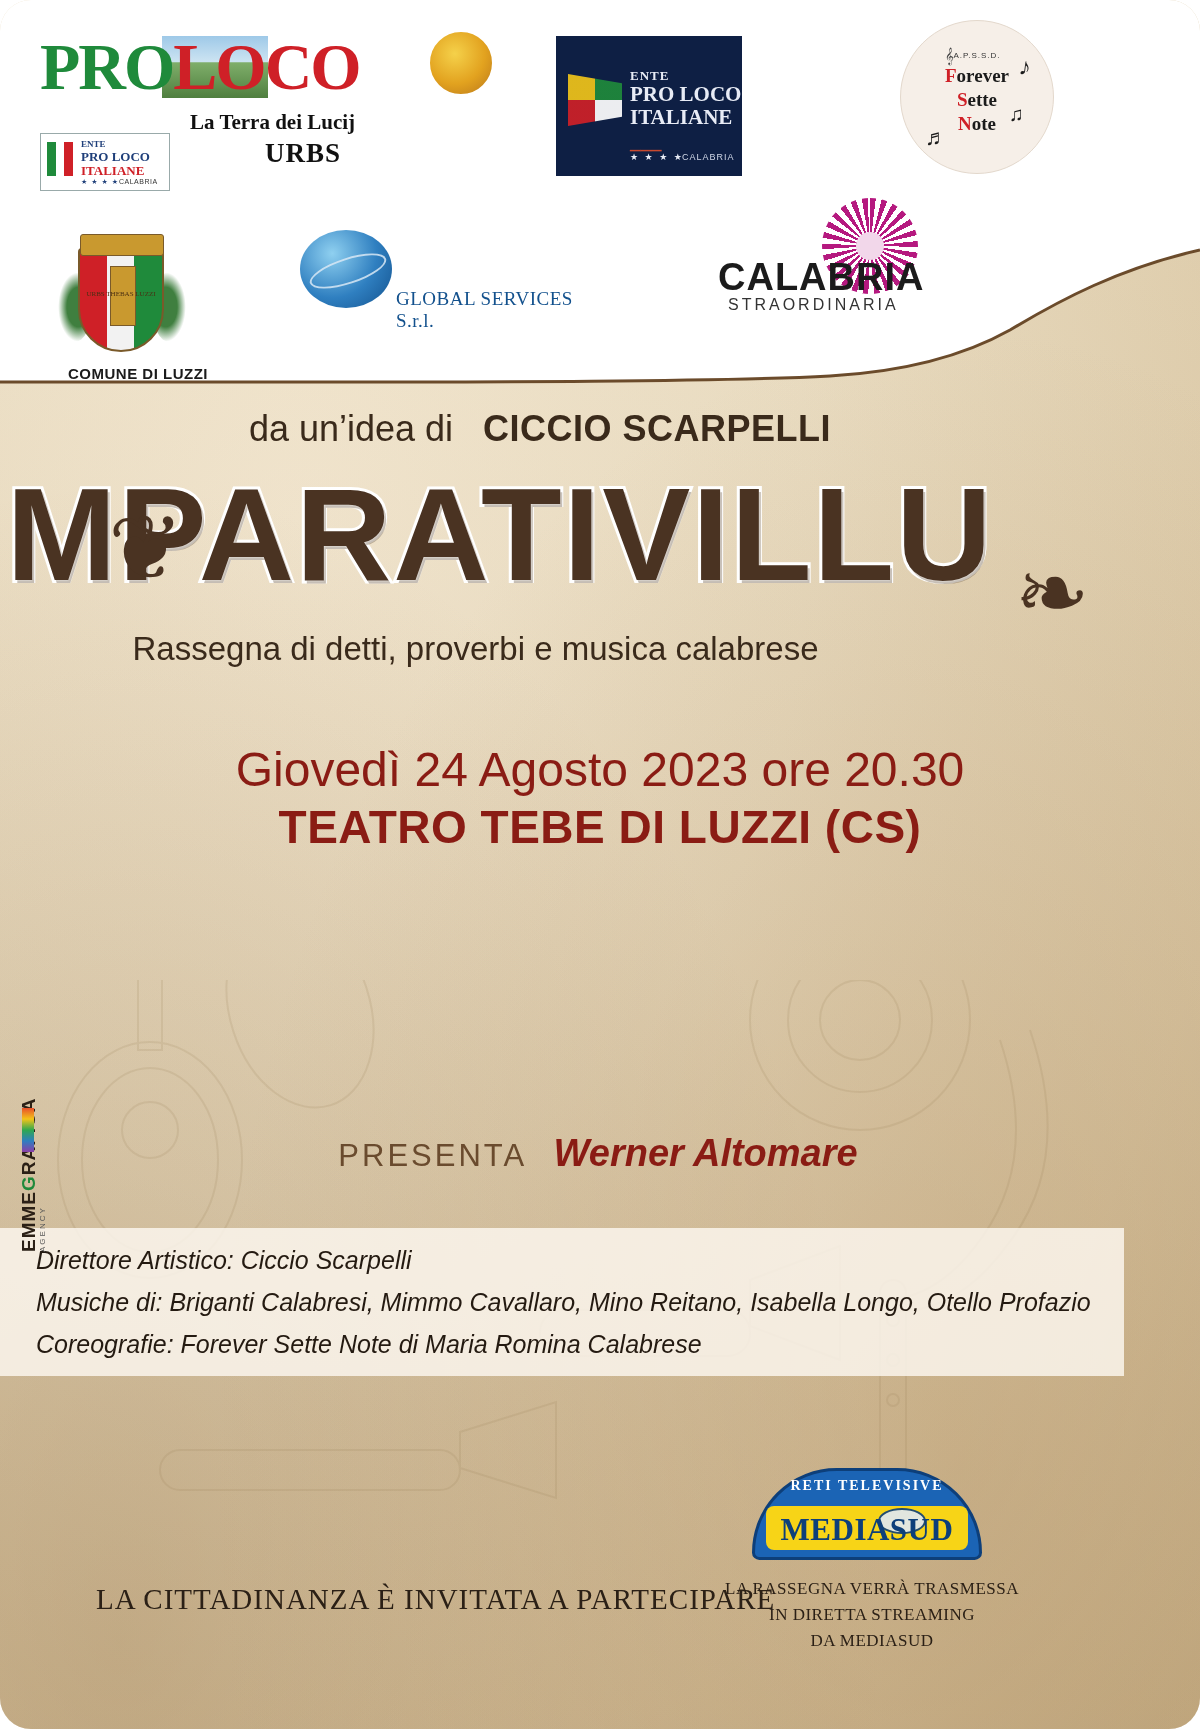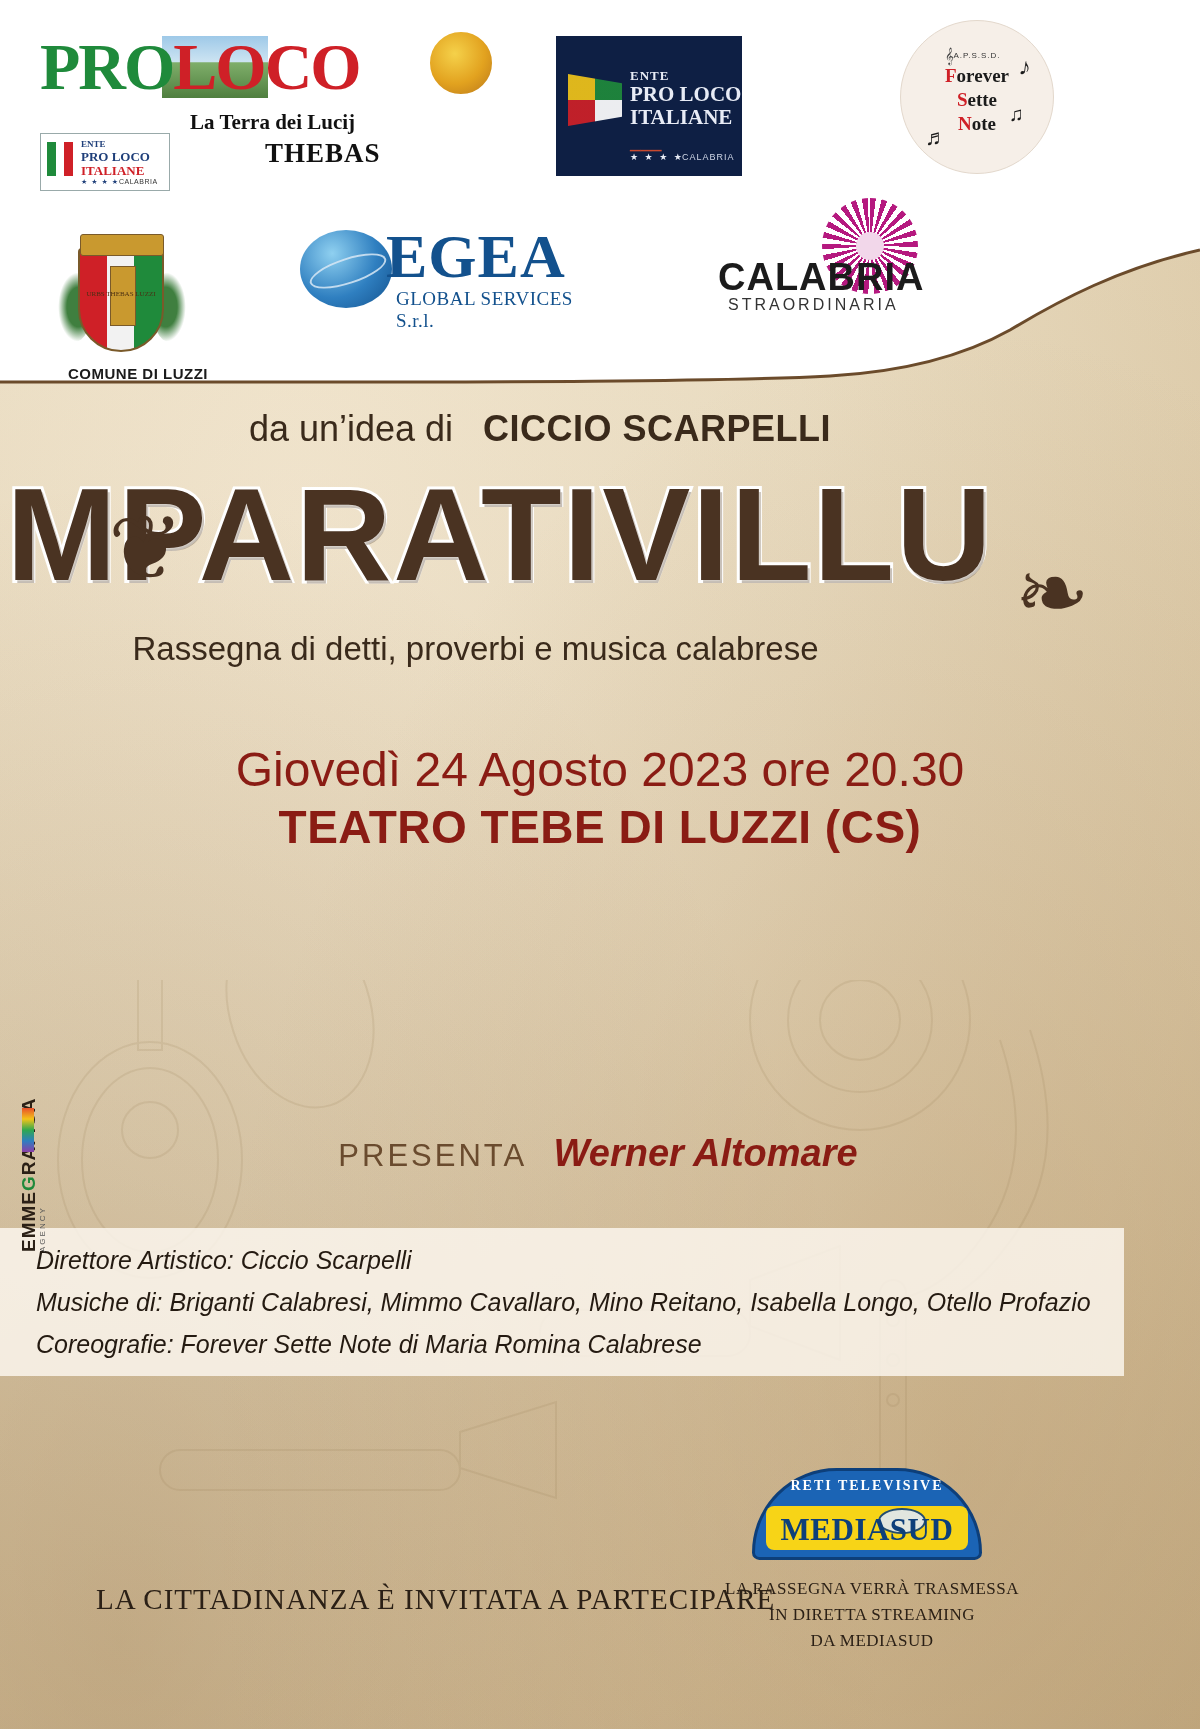--- a/index.html
+++ b/index.html
@@ -10,20 +10,21 @@
   body {
     font-family: "Liberation Sans", sans-serif;
   }
   .poster {
     position: relative;
     width: 1200px;
     height: 1729px;
     margin: 0 auto;
     background: #ffffff;
     overflow: hidden;
+    border-radius: 31px;
   }
 
   
   .logo-band {
     position: absolute;
     left: 0; top: 0;
     width: 1200px;
     height: 360px;
     background: #ffffff;
     z-index: 30;
@@ -616,21 +617,21 @@
 
   <div class="logo-band" style="background:transparent;">
 
     <div class="proloco">
       <div class="proloco-img"></div>
       <div class="proloco-circle"></div>
       <div class="proloco-word">
         <span class="p1">PRO</span><span class="p2">LOCO</span>
       </div>
       <div class="proloco-sub1">La Terra dei Lucij</div>
-      <div class="proloco-sub2">THEBAS</div>
+      <div class="proloco-sub2">URBS</div>
     </div>
 
     <div class="epi-badge">
       <div class="epi-flag"></div>
       <div class="epi-t1">ENTE</div>
       <div class="epi-t2">PRO LOCO</div>
       <div class="epi-t3">ITALIANE</div>
       <div class="epi-stars">★ ★ ★ ★</div>
       <div class="epi-reg">CALABRIA</div>
     </div>
@@ -661,21 +662,20 @@
       <div class="leaf-r"></div>
       <div class="shield"></div>
       <div class="crown"></div>
       <div class="tower"></div>
       <div class="motto">URBS THEBAS LUZZI</div>
     </div>
     <div class="crest-label">COMUNE DI LUZZI</div>
 
     <div class="egea">
       <div class="globe"></div>
-      <div class="word">EGEA</div>
       <div class="sub">GLOBAL SERVICES S.r.l.</div>
     </div>
 
     <div class="calabria">
       <div class="burst"></div>
       <div class="c1">CALABRIA</div>
       <div class="c2">STRAORDINARIA</div>
     </div>
   </div>
 

